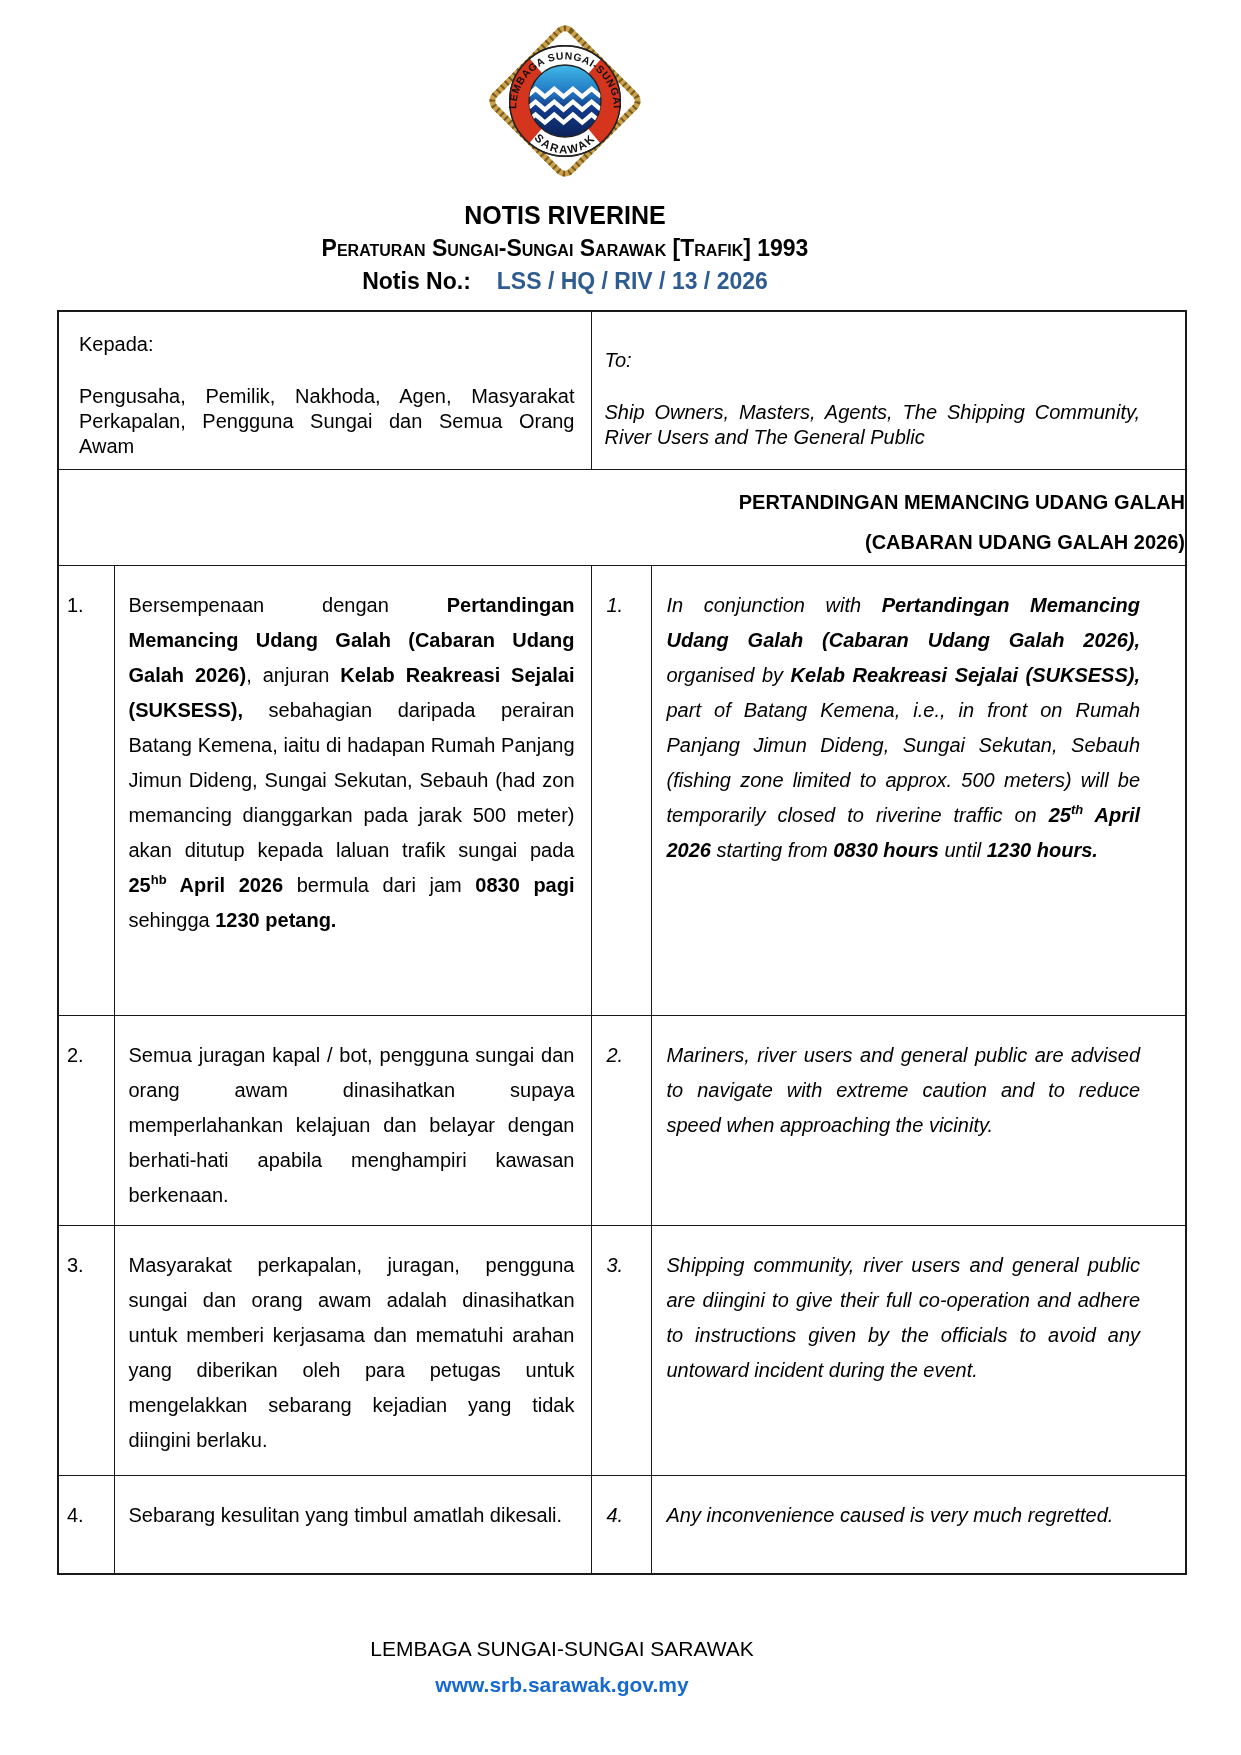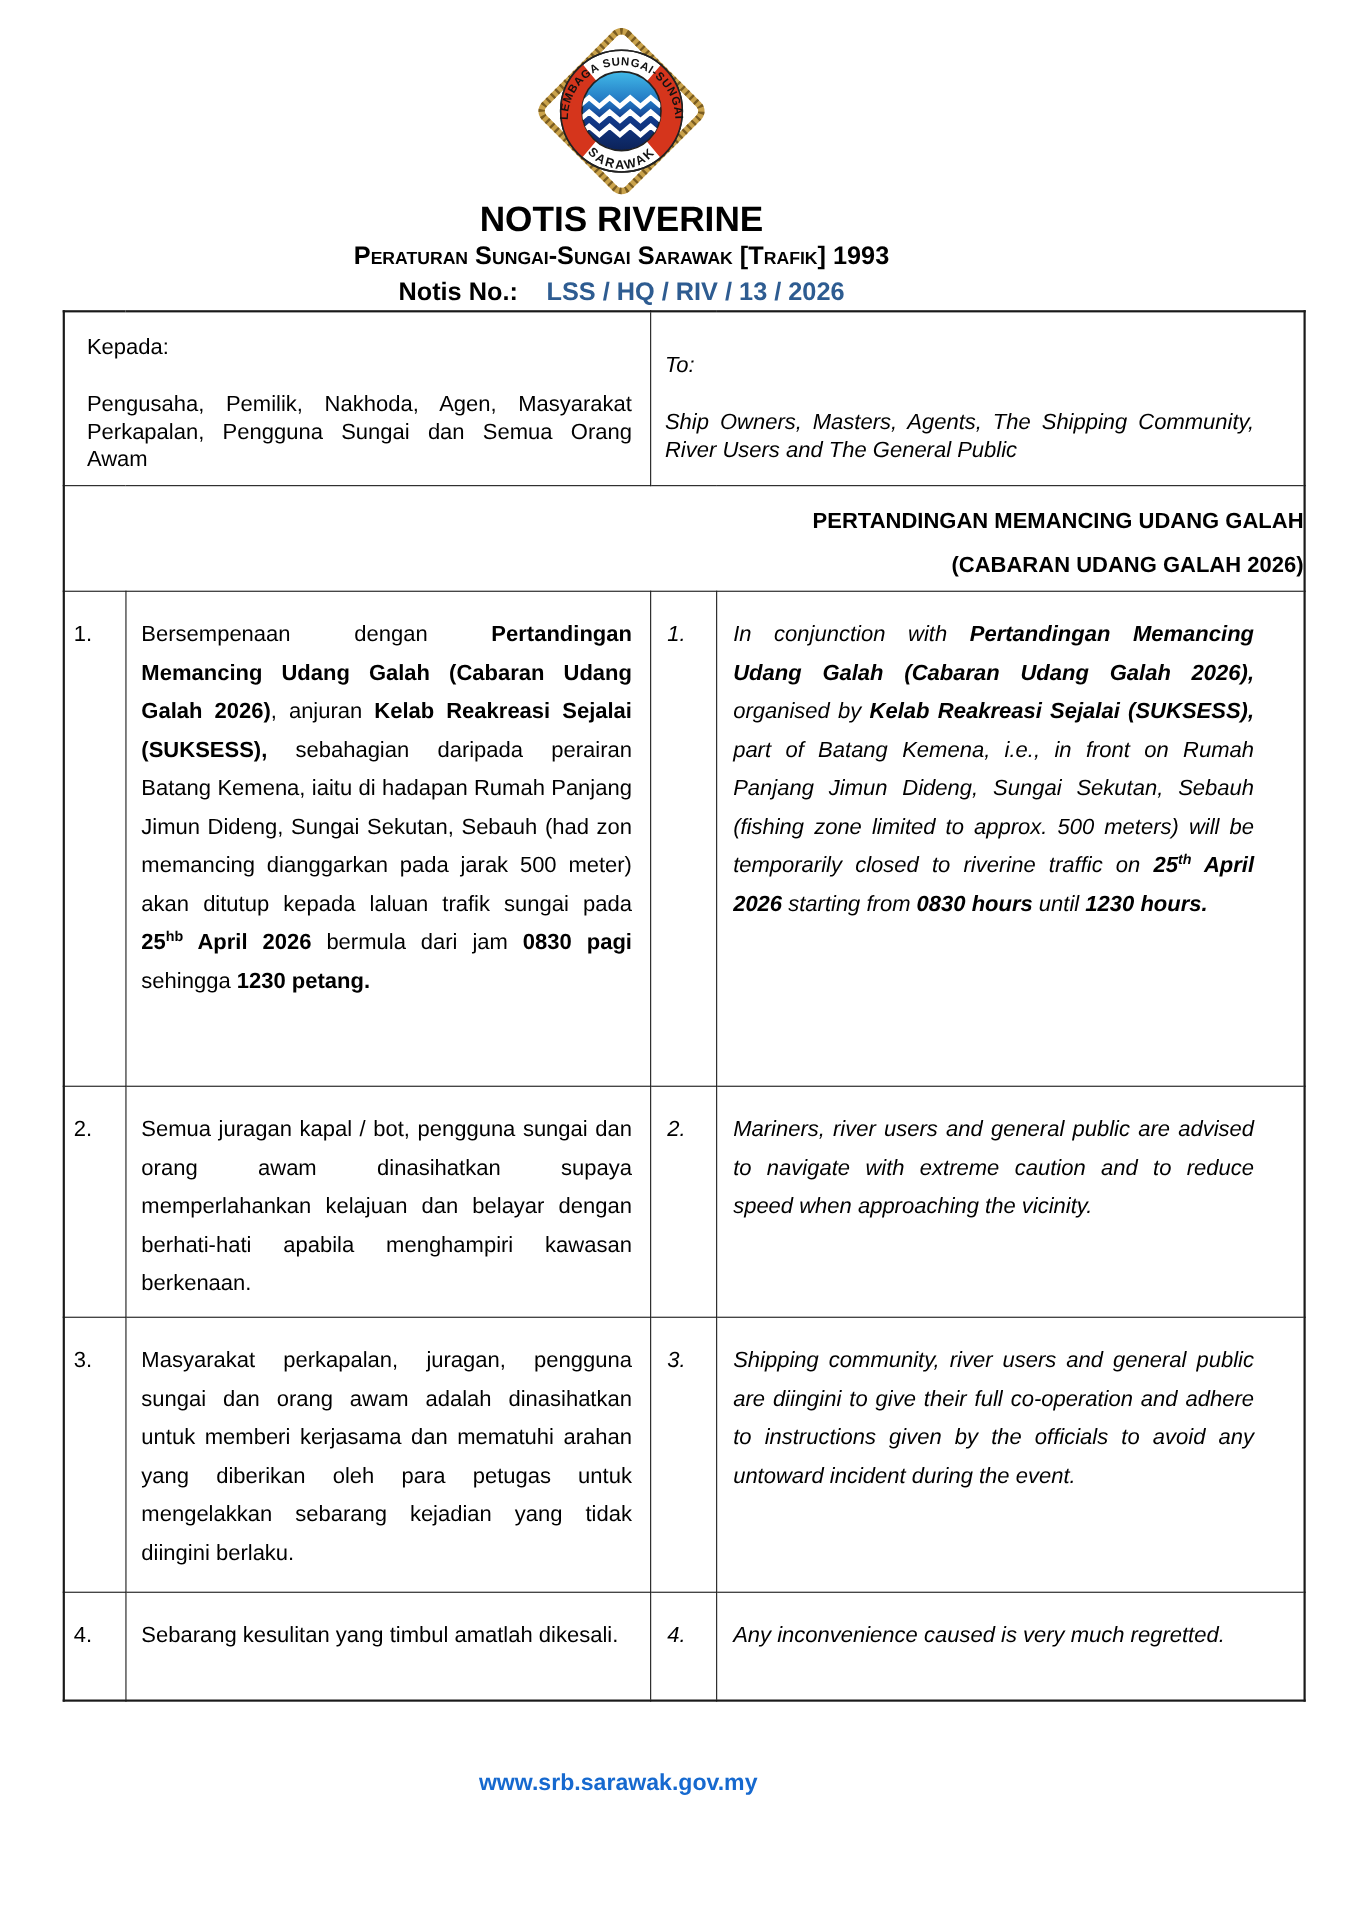--- a/index.html
+++ b/index.html
@@ -9,28 +9,28 @@
     width:1241px; height:1755px;
     background:#fff;
     font-family:"Liberation Sans", sans-serif;
     color:#000;
     overflow:hidden;
   }
   
   .header { margin-left:57px; width:1016px; text-align:center; padding-top:22px; }
   .logo-wrap { height:156px; }
   .logo-wrap svg { display:inline-block; }
-  .doc-title { font-size:32px; font-weight:bold; line-height:34px; margin-top:4px; }
+  .doc-title { font-size:25px; font-weight:bold; line-height:34px; margin-top:20px; }
   .doc-subtitle { font-size:23px; font-weight:bold; font-variant:small-caps; line-height:32px; }
   .notis-line { font-size:23px; font-weight:bold; line-height:34px; }
   .notis-label { color:#000; margin-right:26px; }
   .notis-number { color:var(--notis_blue, #2e5c91); }
   
   table.notice {
-    margin-left:57px; margin-top:0;
+    margin-left:57px; margin-top:12px;
     width:1128px; border-collapse:collapse; table-layout:fixed;
     border:2px solid var(--border_dark,#1a1a1a);
   }
   table.notice td {
     border:1px solid var(--border_dark,#1a1a1a);
     vertical-align:top;
     font-size:20px;
   }
   .r-addr   { height:150px; }
   .r-title  { height:96px; }
@@ -181,16 +181,17 @@
       </td>
       <td class="num-en">4.</td>
       <td class="english-cell">
         <div class="para"><span>Any inconvenience caused is very much regretted.</span></div>
       </td>
     </tr>
   </tbody>
     </table>
 
   <div class="footer">
+    <div class="footer-org">LEMBAGA SUNGAI-SUNGAI SARAWAK</div>
     <a class="footer-link">www.srb.sarawak.gov.my</a>
   </div>
 
 </div>
 
 </body></html>

